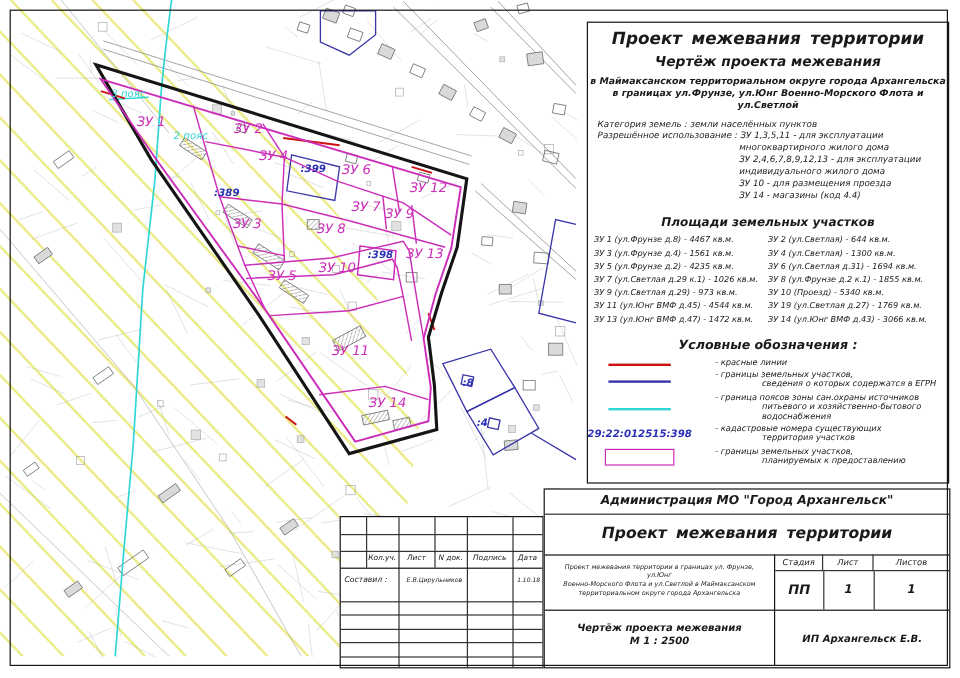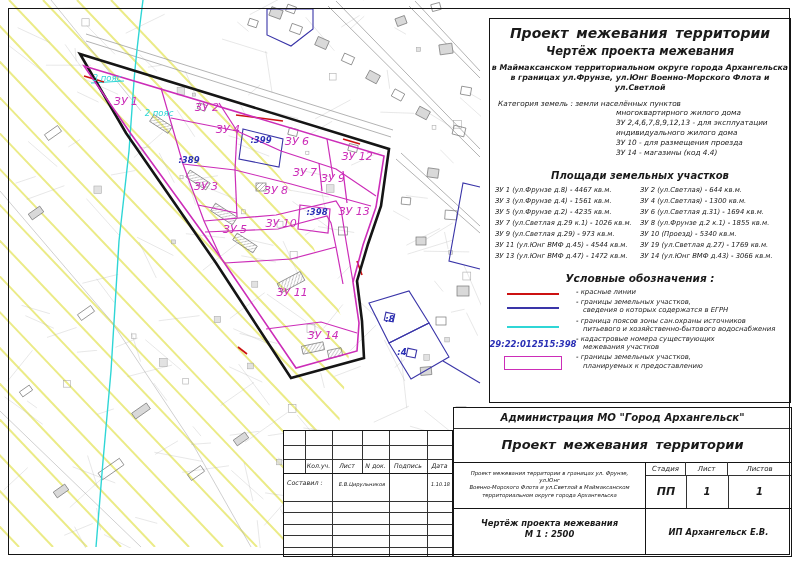--- a/index.html
+++ b/index.html
@@ -13,24 +13,24 @@
   .p-sub{text-align:center;font-size:11.5px;font-weight:bold;margin-top:3px;}
   .p-addr{text-align:center;font-size:7.8px;font-weight:600;line-height:10px;margin-top:5px;}
   .p-cat{font-size:7.3px;margin-top:6px;padding-left:8px;}
   .p-perm{font-size:7.3px;padding-left:8px;line-height:10px;}
   .p-perm .ind{padding-left:118px;}
   .a-title{text-align:center;font-size:10px;font-weight:bold;margin-top:12px;}
   .areas{display:flex;padding:0 5px;margin-top:4px;}
   .areas .col{flex:1;font-size:6.8px;line-height:11px;white-space:nowrap;}
   .lg-title{text-align:center;font-size:10.5px;font-weight:bold;margin-top:10px;}
   .legend{margin-top:4px;}
-  .lg-row{display:flex;margin:2px 0;}
+  .lg-row{display:flex;margin:2px 0;gap:20px;}
   .lg-sw{width:86px;display:flex;justify-content:center;align-items:center;padding-top:2px;flex:none;}
   .lg-tx{flex:1;font-size:6.9px;line-height:8.2px;}
-  .lg-tx .l2{padding-left:7px;}
+  .lg-tx .l2{padding-left:7px;margin-left:32px;}
   .sw-line{width:52px;height:0;border-top:2px solid #000;margin-top:2px;}
   .sw-yellow{width:58px;height:12px;border:1px solid #cfcf5a;background:repeating-linear-gradient(45deg,#ffffff 0 5px,#e9e97a 5px 8px);}
   .sw-magenta{width:56px;height:12px;border:1.5px solid #cc2db8;background:#fff;}
   .sw-cad{color:#2a2fb5;font-weight:bold;font-size:8.5px;font-style:italic;white-space:nowrap;}
   
   .tb-left{position:absolute;left:283px;top:430px;width:170px;height:127px;background:#fff;border:1.6px solid #151515;box-sizing:border-box;z-index:2;font-style:italic;}
   .tb-left .vl{position:absolute;top:0;bottom:0;width:0;border-left:0.8px solid #333;}
   .tb-left .vls{position:absolute;width:0;border-left:0.8px solid #333;}
   .tb-left .hl{position:absolute;left:0;right:0;height:0;border-top:0.8px solid #333;}
   .tb-left .hlt{position:absolute;left:0;right:0;height:0;border-top:1.6px solid #151515;}
@@ -400,20 +400,21 @@
 <div class="panel">
   <div class="inner">
     <div class="p-title">Проект межевания территории</div>
     <div class="p-sub">Чертёж проекта межевания</div>
     <div class="p-addr">
       <div>в Маймаксанском территориальном округе города Архангельска</div>
       <div>в границах ул.Фрунзе, ул.Юнг Военно-Морского Флота и ул.Светлой</div>
     </div>
     <div class="p-cat">Категория земель : земли населённых пунктов</div>
     <div class="p-perm" id="perm-list">
+        <div>Разрешённое использование : ЗУ 1,3,5,11 - для эксплуатации</div>
         <div class="ind">многоквартирного жилого дома</div>
         <div class="ind">ЗУ 2,4,6,7,8,9,12,13 - для эксплуатации</div>
         <div class="ind">индивидуального жилого дома</div>
         <div class="ind">ЗУ 10 - для размещения проезда</div>
         <div class="ind">ЗУ 14 - магазины (код 4.4)</div>
       </div>
     <div class="a-title">Площади земельных участков</div>
     <div class="areas">
       <div class="col" id="areas-left">
           <div>ЗУ 1 (ул.Фрунзе д.8) - 4467 кв.м.</div>
@@ -461,21 +462,21 @@
             <div>- граница поясов зоны сан.охраны источников</div>
             <div class="l2">питьевого и хозяйственно-бытового  водоснабжения</div>
           </div>
         </div>
         <div class="lg-row">
           <div class="lg-sw">
             <span class="sw-cad">29:22:012515:398</span>
           </div>
           <div class="lg-tx">
             <div>- кадастровые номера существующих</div>
-            <div class="l2">межевания участков</div>
+            <div class="l2">территория участков</div>
           </div>
         </div>
         <div class="lg-row">
           <div class="lg-sw">
             <div class="sw-magenta"></div>
           </div>
           <div class="lg-tx">
             <div>- границы земельных участков,</div>
             <div class="l2">планируемых к предоставлению</div>
           </div>

